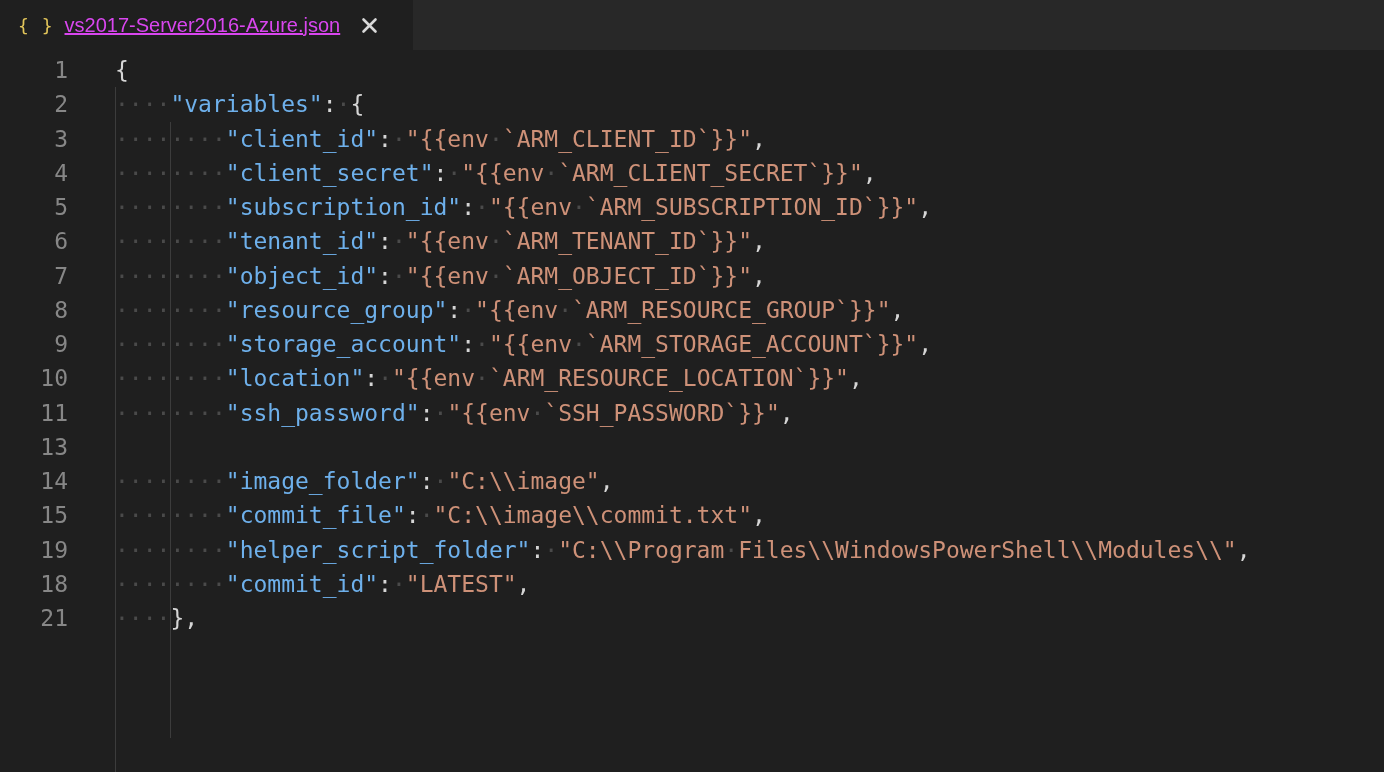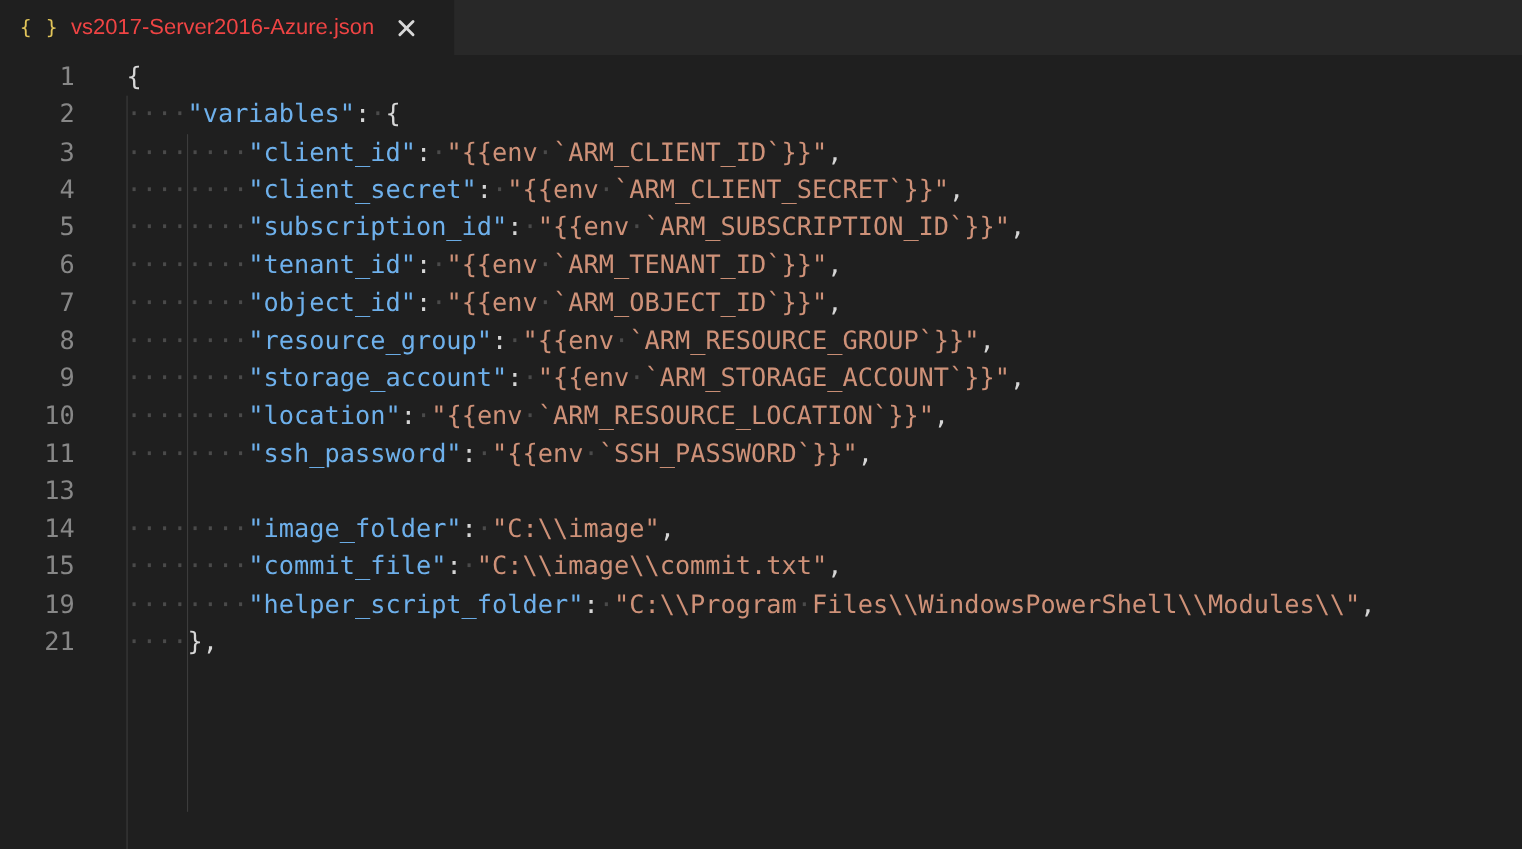--- a/index.html
+++ b/index.html
@@ -14,22 +14,22 @@
   }
   .tab{
     width:413px;background:#1f1f1f;display:flex;align-items:center;
     padding:0 14px 0 18px;box-sizing:border-box;cursor:pointer;
   }
   .tab-icon{
     color:#e2c55a;font:18px "DejaVu Sans Mono",monospace;
     letter-spacing:1px;flex:none;
   }
   .tab-name{
-    color:#ef4444;font:20px "Liberation Sans",sans-serif;
-    margin-left:11px;white-space:nowrap;
+    color:#d946ef;font:20px "Liberation Sans",sans-serif;
+    margin-left:11px;white-space:nowrap;text-decoration:underline;
   }
   .tab-close{
     margin-left:18px;flex:none;display:flex;align-items:center;justify-content:center;
     width:22px;height:22px;border-radius:4px;cursor:pointer;
   }
   .tabstrip-rest{flex:1;background:#282828;}
   
   .editor{
     position:relative;height:722px;box-sizing:border-box;padding-top:3px;
     background:#1f1f1f;
@@ -85,15 +85,16 @@
       <div class="line"><div class="ln">6</div><div class="code"><span class="ws">········</span><span class="key">"tenant_id"</span><span class="pun">:</span><span class="ws">·</span><span class="str">"{{env</span><span class="ws">·</span><span class="str">`ARM_TENANT_ID`}}"</span><span class="pun">,</span></div></div>
       <div class="line"><div class="ln">7</div><div class="code"><span class="ws">········</span><span class="key">"object_id"</span><span class="pun">:</span><span class="ws">·</span><span class="str">"{{env</span><span class="ws">·</span><span class="str">`ARM_OBJECT_ID`}}"</span><span class="pun">,</span></div></div>
       <div class="line"><div class="ln">8</div><div class="code"><span class="ws">········</span><span class="key">"resource_group"</span><span class="pun">:</span><span class="ws">·</span><span class="str">"{{env</span><span class="ws">·</span><span class="str">`ARM_RESOURCE_GROUP`}}"</span><span class="pun">,</span></div></div>
       <div class="line"><div class="ln">9</div><div class="code"><span class="ws">········</span><span class="key">"storage_account"</span><span class="pun">:</span><span class="ws">·</span><span class="str">"{{env</span><span class="ws">·</span><span class="str">`ARM_STORAGE_ACCOUNT`}}"</span><span class="pun">,</span></div></div>
       <div class="line"><div class="ln">10</div><div class="code"><span class="ws">········</span><span class="key">"location"</span><span class="pun">:</span><span class="ws">·</span><span class="str">"{{env</span><span class="ws">·</span><span class="str">`ARM_RESOURCE_LOCATION`}}"</span><span class="pun">,</span></div></div>
       <div class="line"><div class="ln">11</div><div class="code"><span class="ws">········</span><span class="key">"ssh_password"</span><span class="pun">:</span><span class="ws">·</span><span class="str">"{{env</span><span class="ws">·</span><span class="str">`SSH_PASSWORD`}}"</span><span class="pun">,</span></div></div>
       <div class="line"><div class="ln">13</div><div class="code"></div></div>
       <div class="line"><div class="ln">14</div><div class="code"><span class="ws">········</span><span class="key">"image_folder"</span><span class="pun">:</span><span class="ws">·</span><span class="str">"C:\\image"</span><span class="pun">,</span></div></div>
       <div class="line"><div class="ln">15</div><div class="code"><span class="ws">········</span><span class="key">"commit_file"</span><span class="pun">:</span><span class="ws">·</span><span class="str">"C:\\image\\commit.txt"</span><span class="pun">,</span></div></div>
       <div class="line"><div class="ln">19</div><div class="code"><span class="ws">········</span><span class="key">"helper_script_folder"</span><span class="pun">:</span><span class="ws">·</span><span class="str">"C:\\Program</span><span class="ws">·</span><span class="str">Files\\WindowsPowerShell\\Modules\\"</span><span class="pun">,</span></div></div>
+      <div class="line"><div class="ln">18</div><div class="code"><span class="ws">········</span><span class="key">"commit_id"</span><span class="pun">:</span><span class="ws">·</span><span class="str">"LATEST"</span><span class="pun">,</span></div></div>
       <div class="line"><div class="ln">21</div><div class="code"><span class="ws">····</span><span class="pun">},</span></div></div>
     </div>
 </div>
 
 </body></html>

